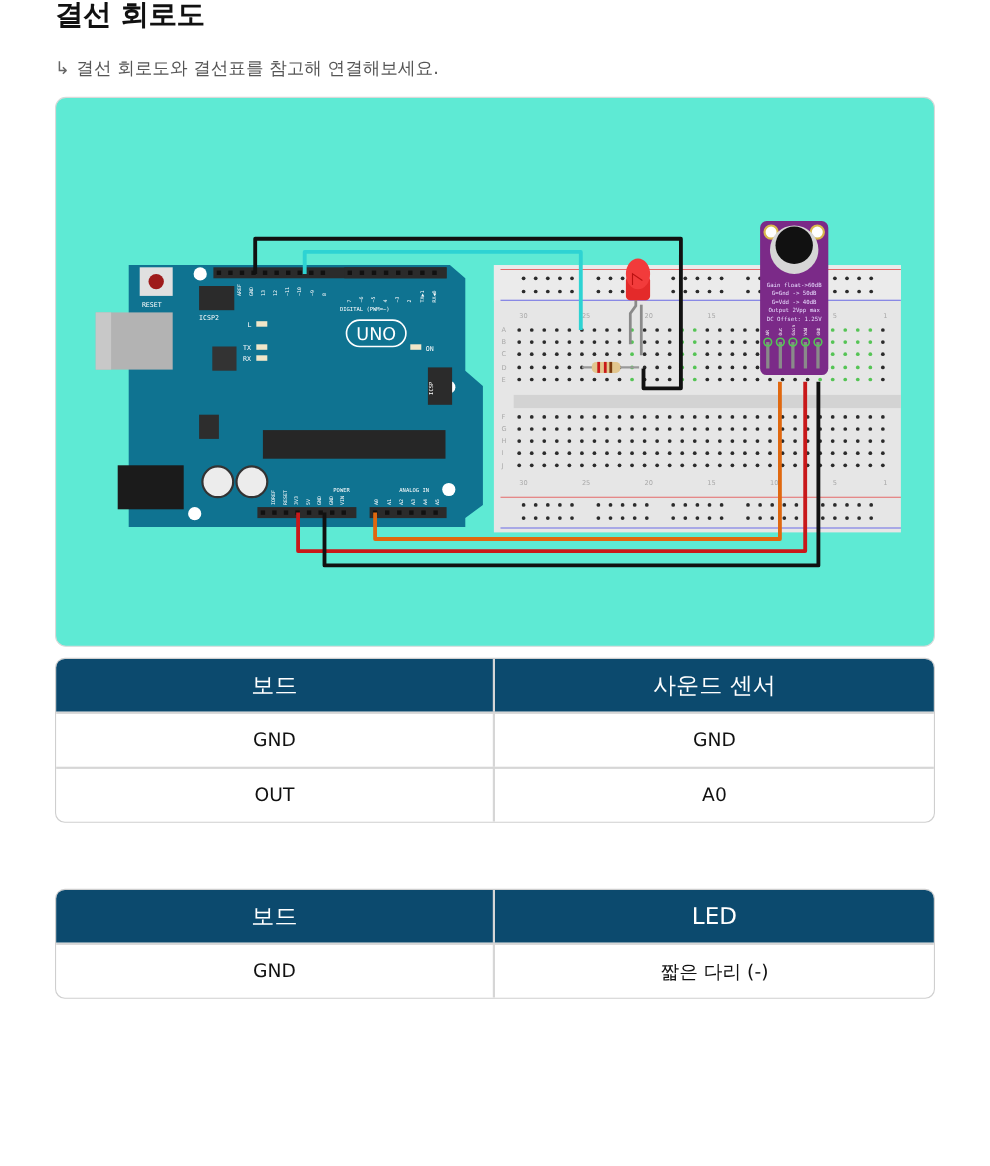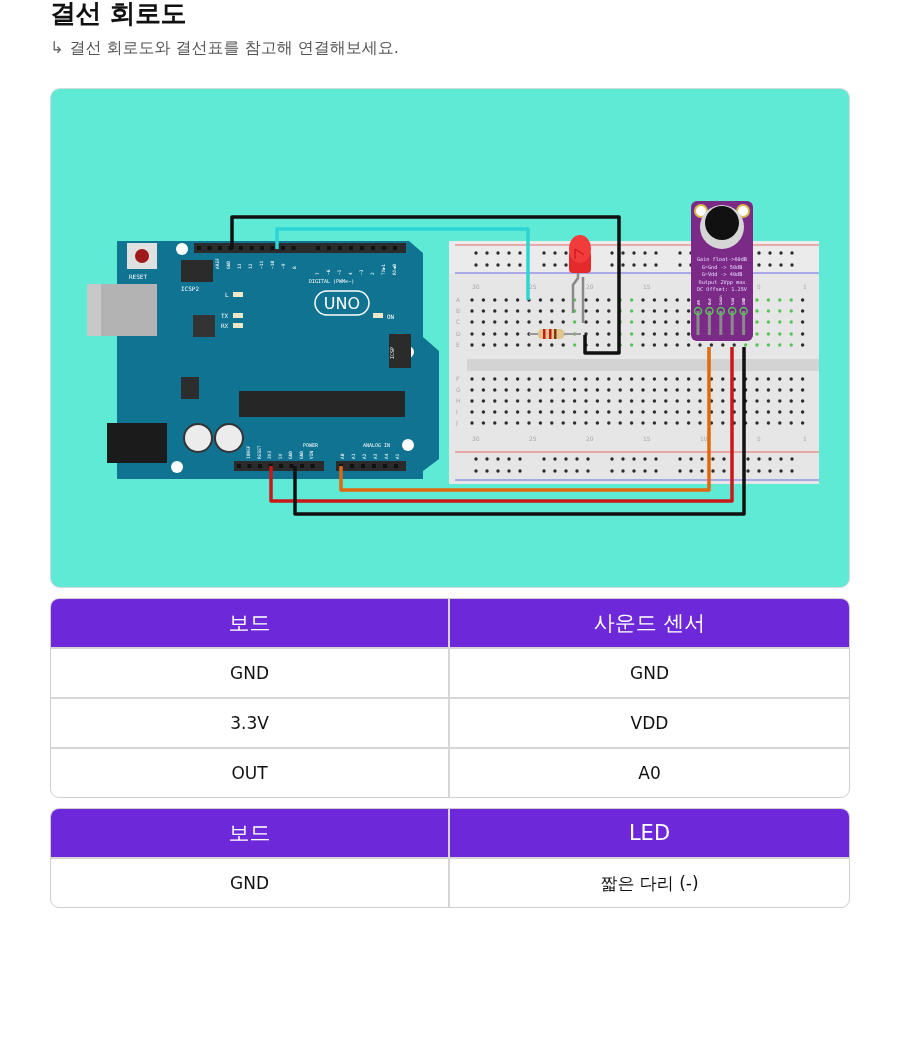--- a/index.html
+++ b/index.html
@@ -1,23 +1,23 @@
 <!DOCTYPE html>
 <html><head>
 <meta charset="utf-8">
 <style>
   html, body { margin: 0; padding: 0; background: #ffffff; }
   body { width: 900px; height: 1060px; position: relative; font-family: "DejaVu Sans", "Liberation Sans", sans-serif; color: #111; overflow: hidden; }
   .title { position: absolute; left: 50px; top: -4px; font-size: 26px; font-weight: bold; letter-spacing: -0.5px; color: #111; margin: 0; }
-  .subtitle { position: absolute; left: 50px; top: 38px; font-size: 16px; color: #555; margin: 0; }
+  .subtitle { position: absolute; left: 50px; top: 52px; font-size: 16px; color: #555; margin: 0; }
   .subtitle .arrow { color: #666; margin-right: 6px; }
   .diagram-card { position: absolute; left: 50px; top: 88px; width: 798px; height: 498px; border: 1px solid #d9d9d9; border-radius: 10px; background: #5eead4; overflow: hidden; }
   .diagram-card svg { position: absolute; left: 0; top: 0; }
   table.pin-table { position: absolute; left: 50px; width: 800px; border-collapse: separate; border-spacing: 0; border: 1px solid #cfcfcf; border-radius: 9px; overflow: hidden; font-size: 17px; }
-  table.pin-table th { background: #6d28d9; color: #fff; font-weight: normal; font-size: 21px; height: 48px; text-align: center; padding: 0; }
+  table.pin-table th { background: #0c4a6e; color: #fff; font-weight: normal; font-size: 21px; height: 48px; text-align: center; padding: 0; }
   table.pin-table td { height: 48px; text-align: center; padding: 0; border-top: 2px solid #d6d6d6; color: #111; }
   table.pin-table th:first-child, table.pin-table td:first-child { border-right: 2px solid #d6d6d6; width: 50%; }
   #sensor-table { top: 598px; }
   #led-table { top: 808px; }
 </style>
 </head>
 <body>
 
 <h1 class="title">결선 회로도</h1>
 <p class="subtitle"><span class="arrow">↳</span><span>결선 회로도와 결선표를 참고해 연결해보세요.</span></p>
@@ -629,24 +629,20 @@
       <th>보드</th>
       <th>사운드 센서</th>
     </tr>
   </thead>
   <tbody>
     <tr>
       <td>GND</td>
       <td>GND</td>
     </tr>
     <tr>
-      <td>3.3V</td>
-      <td>VDD</td>
-    </tr>
-    <tr>
       <td>OUT</td>
       <td>A0</td>
     </tr>
   </tbody>
 </table>
 
 <table class="pin-table" id="led-table">
   <thead>
     <tr>
       <th>보드</th>

